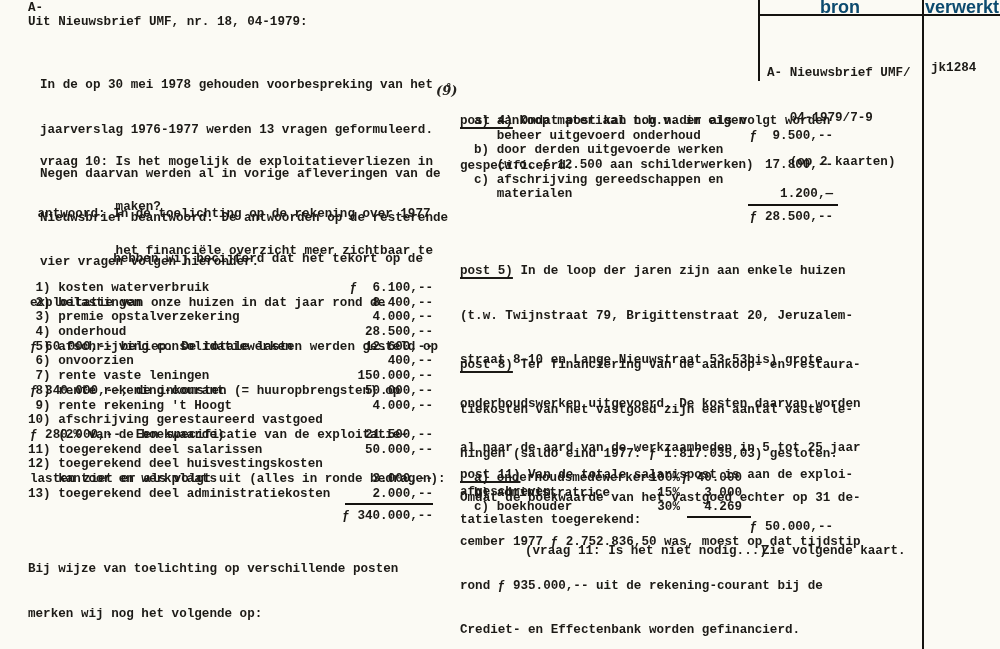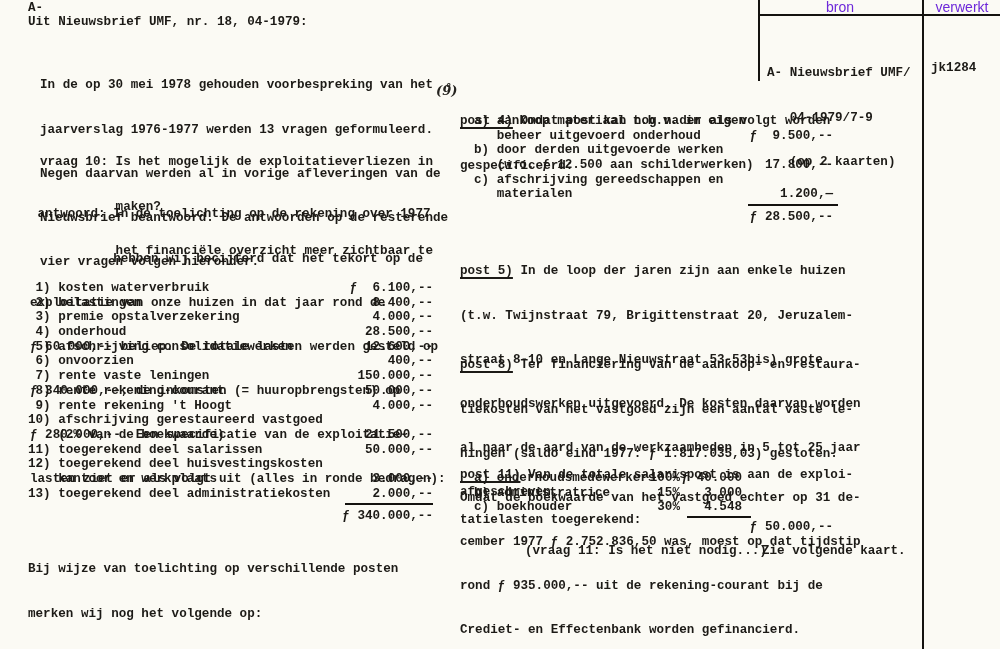--- a/index.html
+++ b/index.html
@@ -13,21 +13,21 @@
   .tblock{position:absolute;white-space:pre;line-height:14.7px;}
   .tblock > div{height:14.7px;}
   .rows{position:absolute;}
   .rowline{position:relative;height:14.7px;white-space:pre;}
   .rowline .rt{position:absolute;left:0;top:0;}
   .rowline .ra{position:absolute;right:0;top:0;}
   .rowline .rp{position:absolute;top:0;text-align:right;}
   .rule{position:absolute;background:#14120f;height:2px;}
   .vline{position:absolute;background:#14120f;width:2px;}
   .postlabel{text-decoration:underline;text-underline-offset:2.5px;text-decoration-thickness:1.5px;}
-  .sans{font-family:"Liberation Sans","DejaVu Sans",sans-serif;font-weight:400;font-size:14px;color:#6d28d9;}
+  .sans{font-family:"Liberation Sans","DejaVu Sans",sans-serif;font-weight:700;font-size:18px;color:#0c4a6e;}
   .annot{font-family:"DejaVu Serif","Liberation Serif",serif;font-style:italic;font-weight:700;font-size:13px;color:#24221e;}
   .amtbox{position:absolute;text-align:right;white-space:pre;line-height:14.7px;}
 </style>
 </head>
 <body>
 
 <div class="page">
 
   <div class="t" style="left:28px;top:1px">A-</div>
   <div class="t" style="left:28px;top:15px">Uit Nieuwsbrief UMF, nr. 18, 04-1979:</div>
@@ -121,21 +121,21 @@
   </div>
 
   <div class="tblock" style="left:460px;top:439px">
     <div><span class="postlabel">post 11)</span><span> Van de totale salarispost is aan de exploi-</span></div>
     <div>tatielasten toegerekend:</div>
   </div>
 
   <div class="rows" style="left:474px;top:471px;width:268px">
     <div class="rowline"><span class="rt">a) onderhoudsmedewerkers</span><span class="rp" style="right:62px">100%</span><span class="ra">ƒ 40.000</span></div>
     <div class="rowline"><span class="rt">b) administratrice</span><span class="rp" style="right:62px">15%</span><span class="ra">3.000</span></div>
-    <div class="rowline"><span class="rt">c) boekhouder</span><span class="rp" style="right:62px">30%</span><span class="ra">4.548</span></div>
+    <div class="rowline"><span class="rt">c) boekhouder</span><span class="rp" style="right:62px">30%</span><span class="ra">4.269</span></div>
   </div>
 
   <div class="rule" style="left:687px;top:516px;width:64px"></div>
   <div class="amtbox" style="left:745px;top:520px;width:88px">ƒ 50.000,--</div>
 
   <div class="t" style="left:525px;top:544px">(vraag 11: Is het niet nodig...)</div>
   <div class="t" style="left:762px;top:544px">Zie volgende kaart.</div>
 
   <div class="vline" style="left:758px;top:0;height:81px"></div>
   <div class="vline" style="left:922px;top:0;height:649px"></div>

